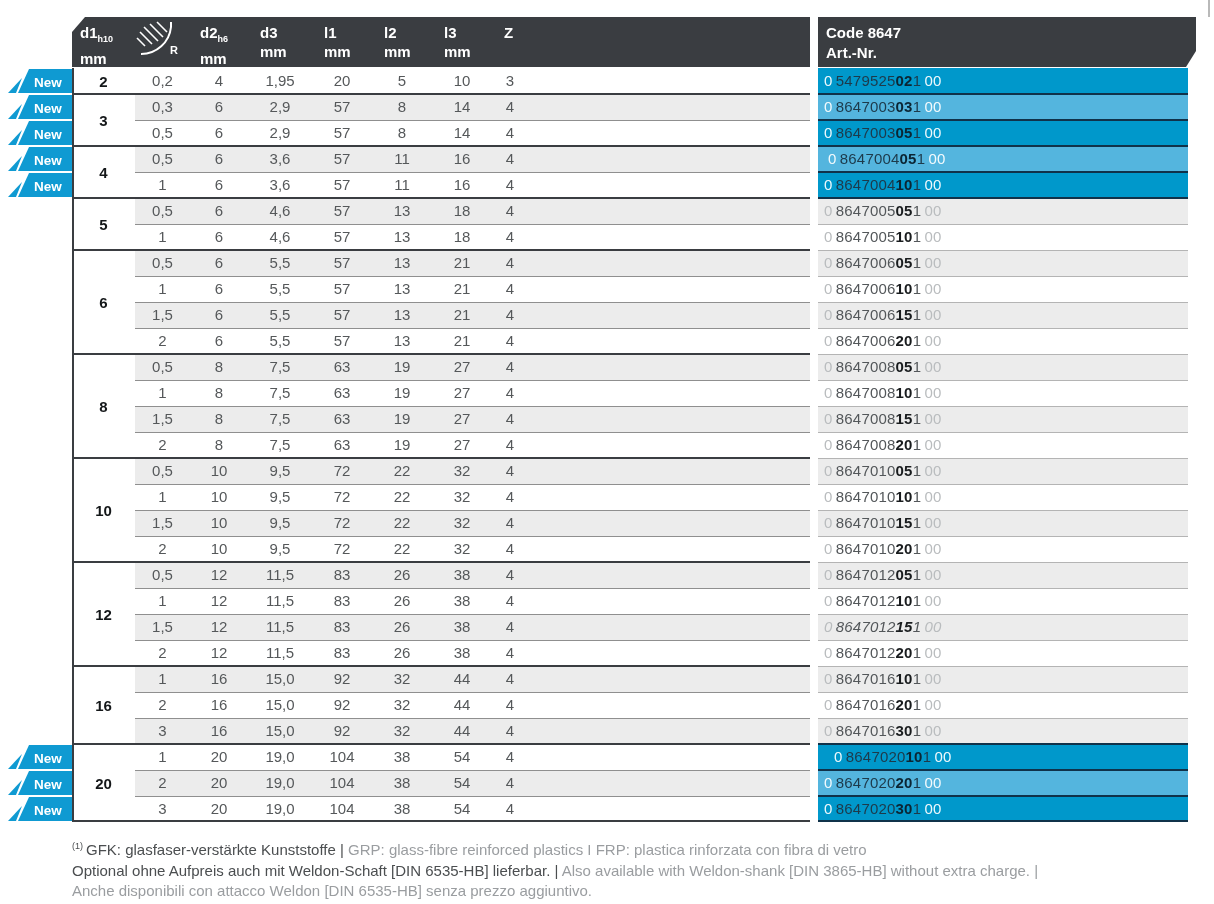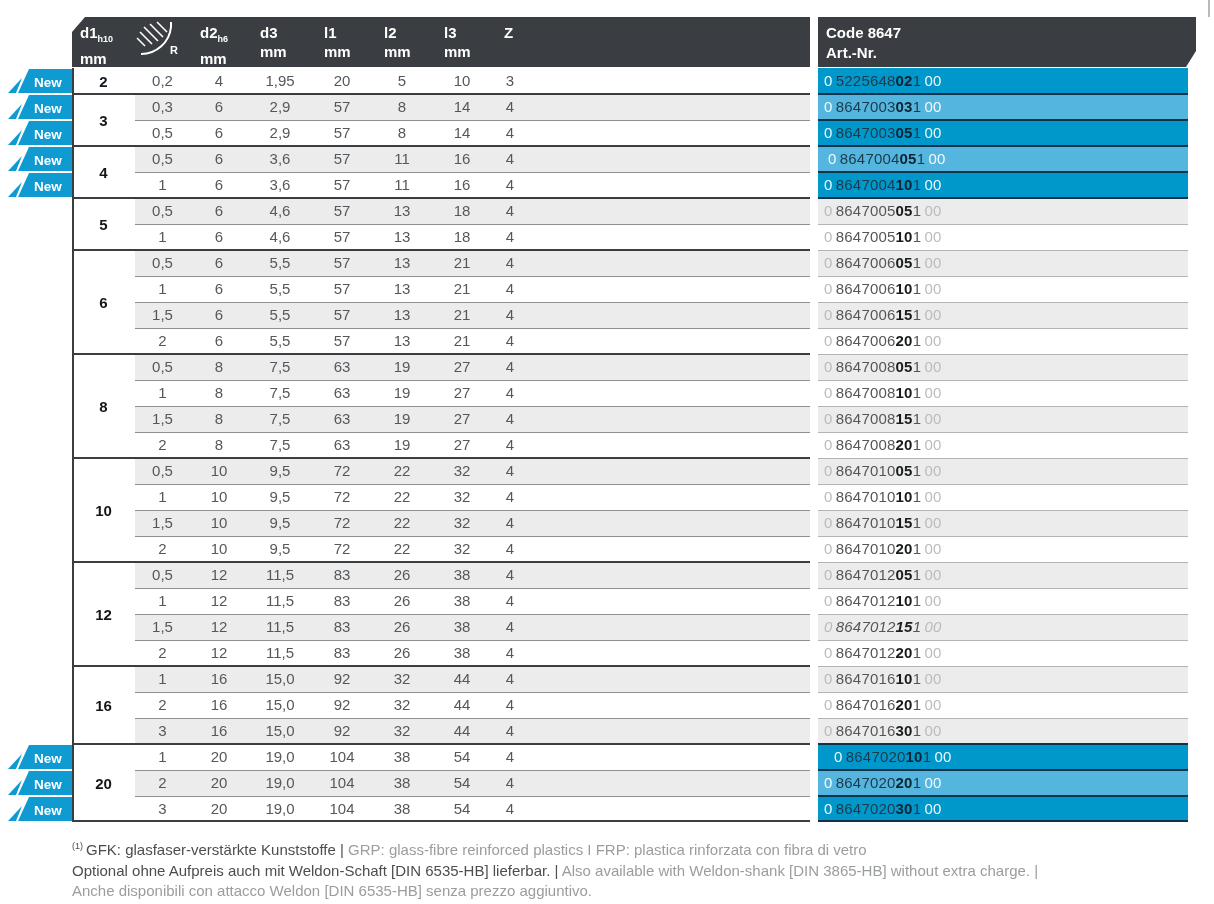--- a/index.html
+++ b/index.html
@@ -126,21 +126,21 @@
 
   <div id="rows-layer">
       <div class="stripe" style="top: 68px; background: rgb(255, 255, 255);"></div>
       <div class="val" style="top: 68px; left: 135px; width: 55px;">0,2</div>
       <div class="val" style="top: 68px; left: 190px; width: 58px;">4</div>
       <div class="val" style="top: 68px; left: 248px; width: 64px;">1,95</div>
       <div class="val" style="top: 68px; left: 312px; width: 60px;">20</div>
       <div class="val" style="top: 68px; left: 372px; width: 60px;">5</div>
       <div class="val" style="top: 68px; left: 432px; width: 60px;">10</div>
       <div class="val" style="top: 68px; left: 492px; width: 36px;">3</div>
-      <div class="art-cell" style="top: 68px; background: rgb(0, 152, 203);"><span class="b-light">0 </span><span class="b-dark">5225648</span><span class="b-bold">02</span><span class="b-dark">1 </span><span class="b-light">00</span></div>
+      <div class="art-cell" style="top: 68px; background: rgb(0, 152, 203);"><span class="b-light">0 </span><span class="b-dark">5479525</span><span class="b-bold">02</span><span class="b-dark">1 </span><span class="b-light">00</span></div>
       <div class="new-flag" style="top: 69px;"><svg width="64" height="24" viewBox="0 0 64 24">
           <polygon points="21,0 64,0 64,24 10,24" fill="#0f9ad2"></polygon>
           <polygon points="14,9 0,24 8,24" fill="#0f9ad2"></polygon>
           <text x="40" y="17.5" fill="#ffffff" font-size="13.5" font-weight="bold" text-anchor="middle" font-family="Liberation Sans, sans-serif">New</text>
         </svg></div>
       <div class="d1-label" style="top: 68px; height: 26px;">2</div>
       <div class="stripe" style="top: 94px; background: rgb(236, 236, 236);"></div>
       <div class="val" style="top: 94px; left: 135px; width: 55px;">0,3</div>
       <div class="val" style="top: 94px; left: 190px; width: 58px;">6</div>
       <div class="val" style="top: 94px; left: 248px; width: 64px;">2,9</div>

